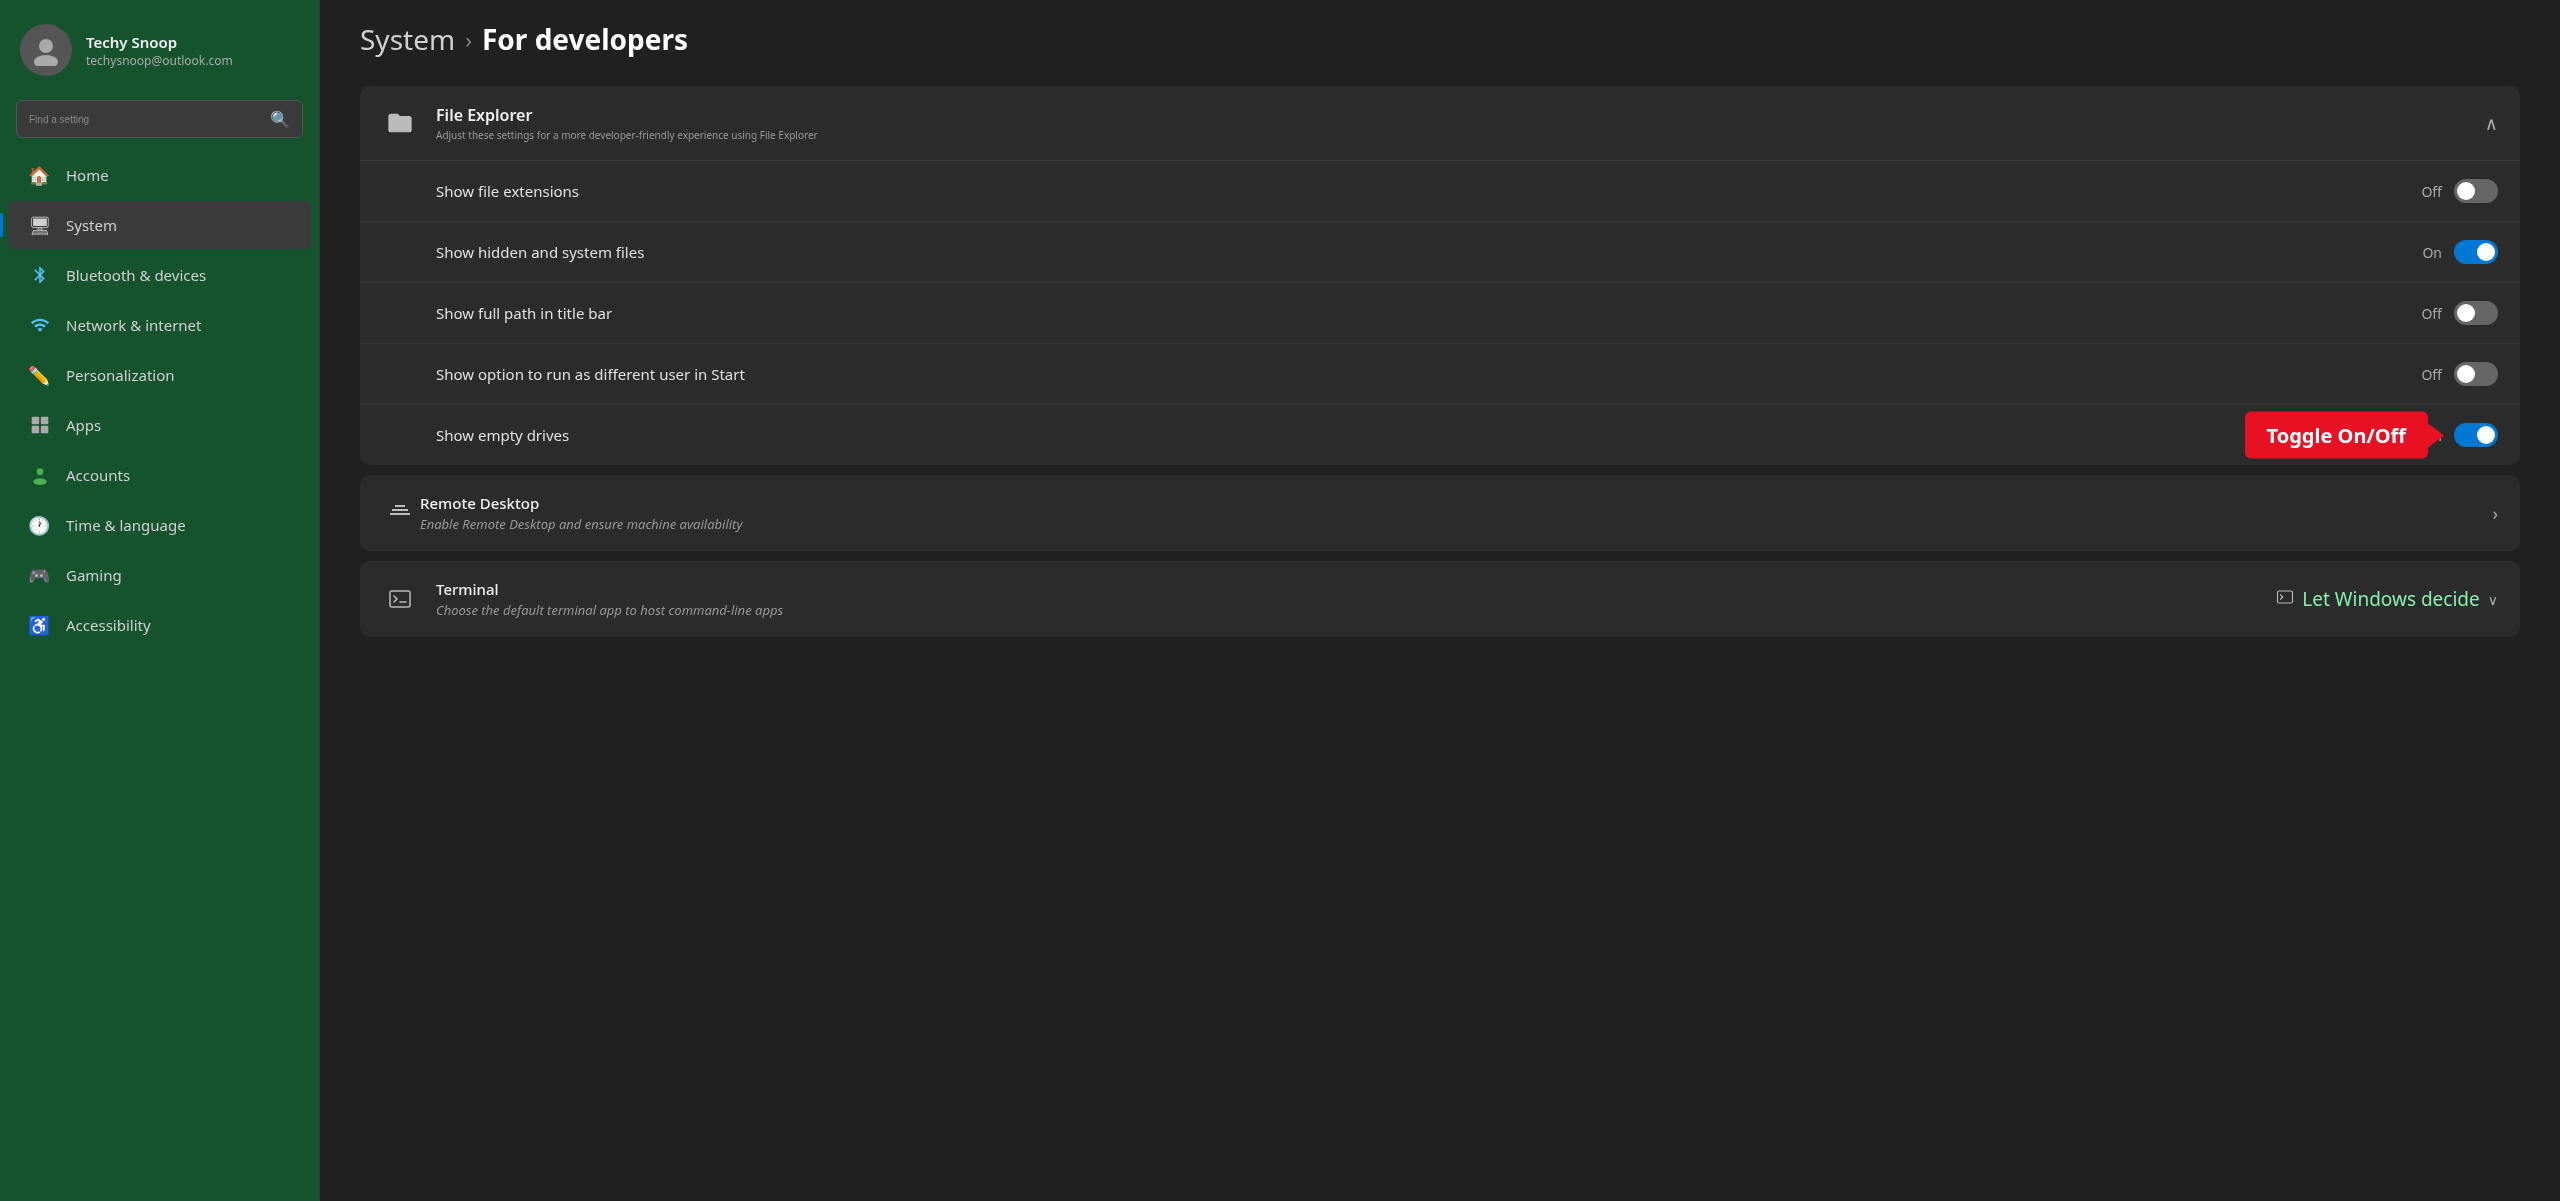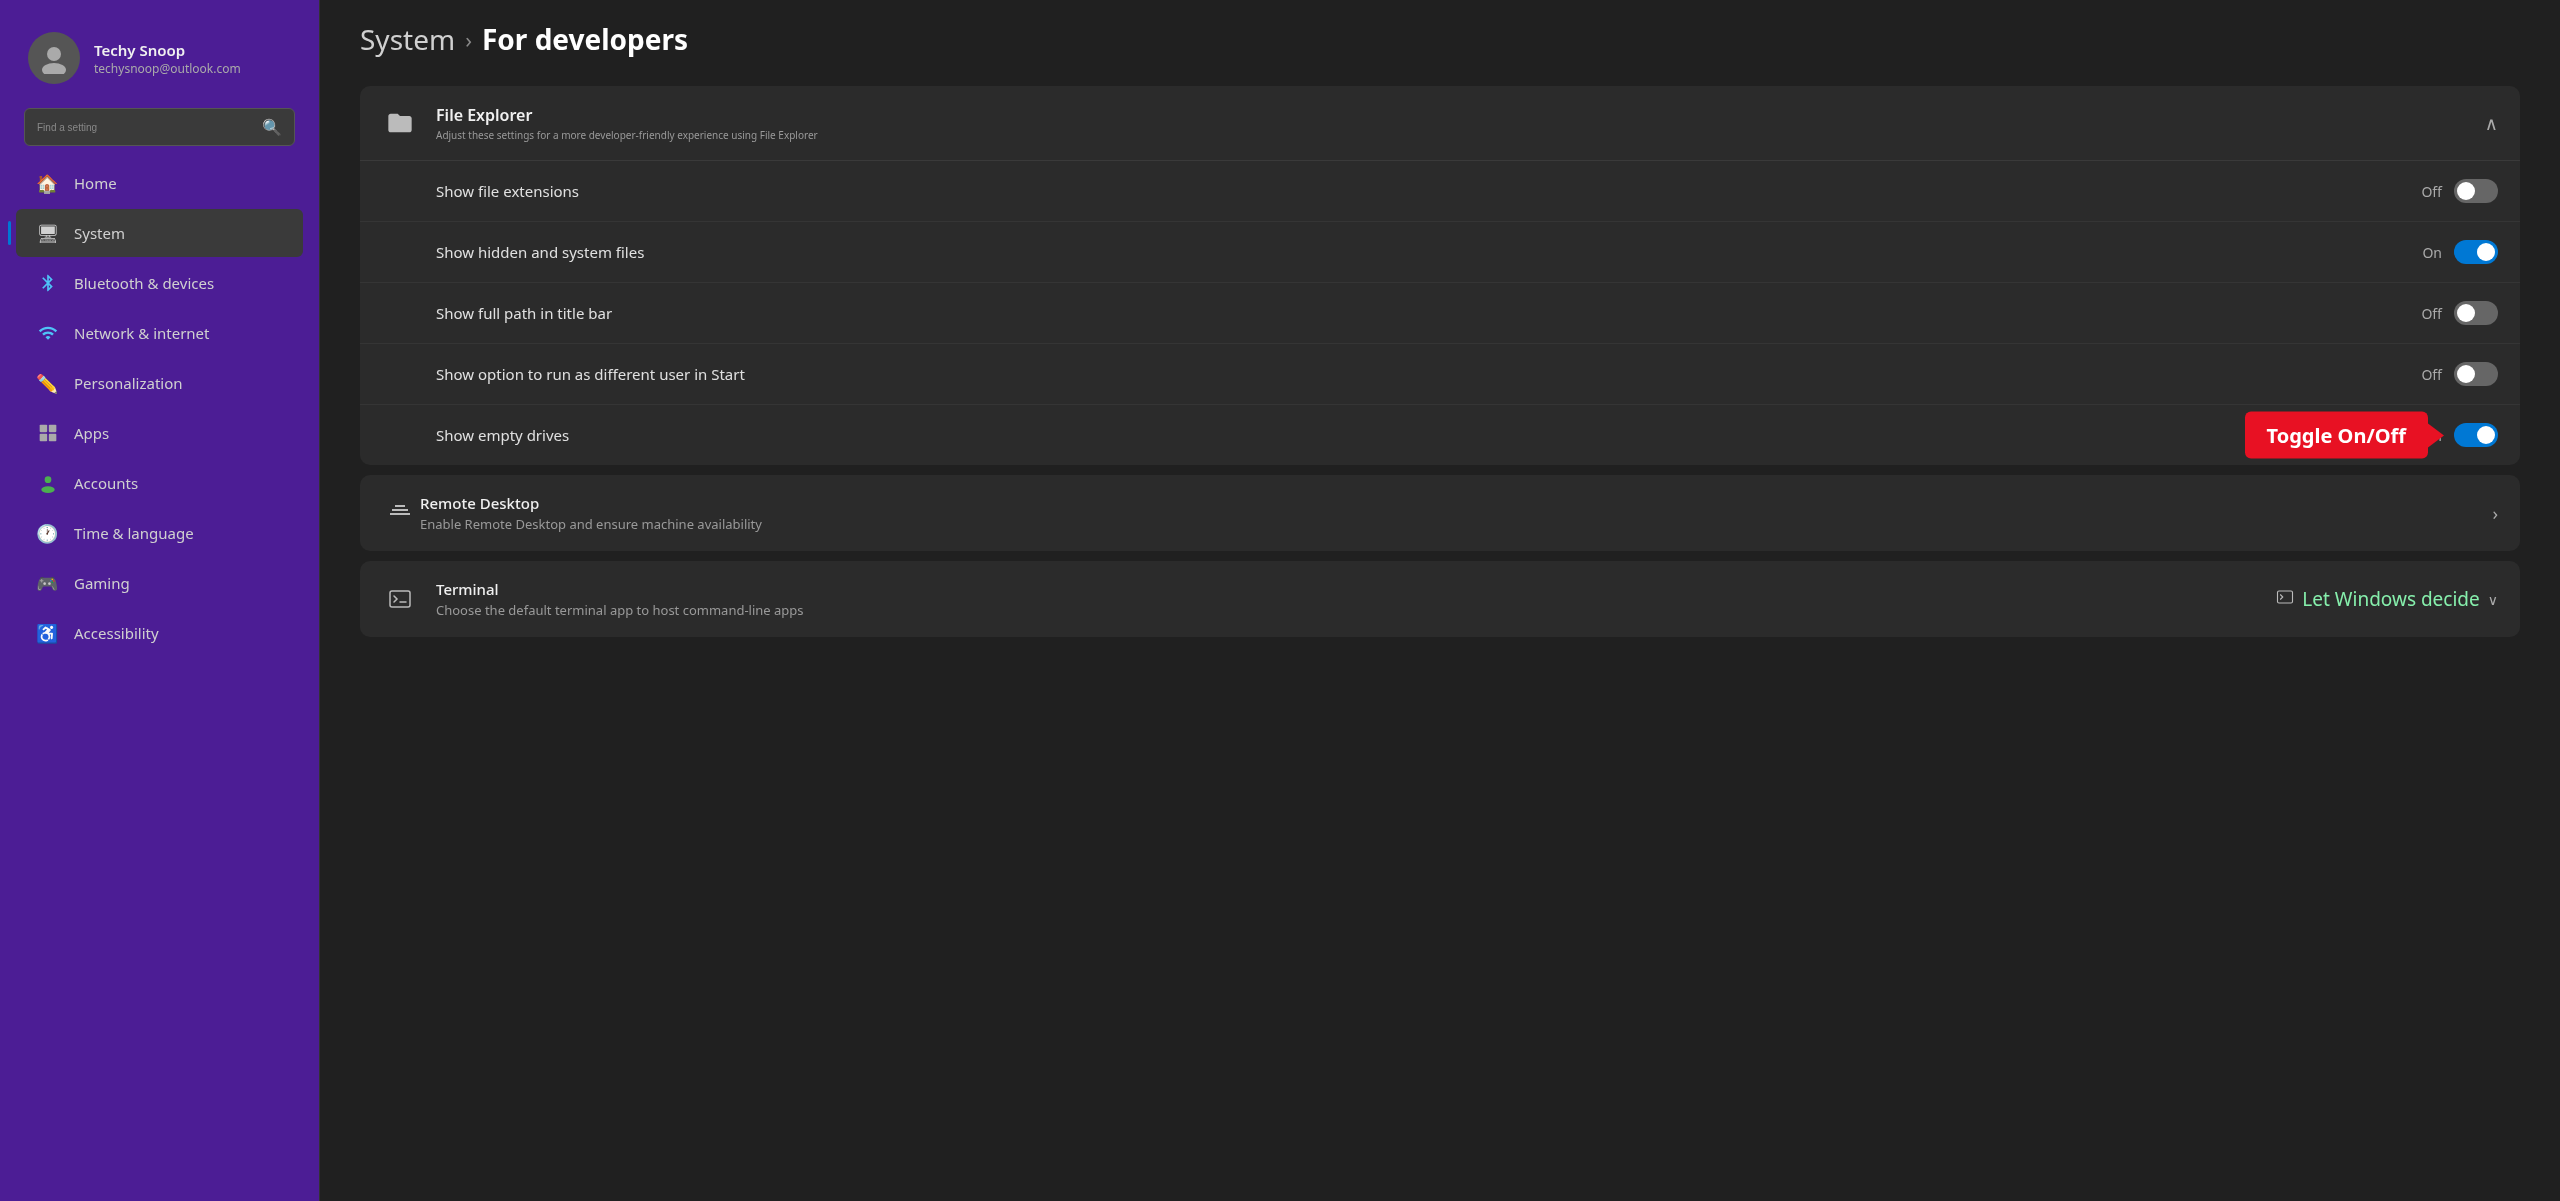--- a/index.html
+++ b/index.html
@@ -9,24 +9,24 @@
       color: #e0e0e0;
       display: flex;
       height: 100vh;
       overflow: hidden;
     }
 
     
     .sidebar {
       width: 320px;
       min-width: 320px;
-      background: #4c1d95;
+      background: #14532d;
       display: flex;
       flex-direction: column;
-      padding: 8px;
+      padding: 0;
       overflow-y: auto;
       border-right: 1px solid #333;
     }
 
     .user-profile {
       display: flex;
       align-items: center;
       padding: 24px 20px 20px 20px;
       gap: 14px;
     }
@@ -231,21 +231,21 @@
       width: 36px;
       height: 36px;
       display: flex;
       align-items: center;
       justify-content: center;
       font-size: 18px;
       color: #ccc;
     }
     .card-nav-text { display: flex; flex-direction: column; }
     .card-nav-title { font-size: 15px; font-weight: 500; color: #f0f0f0; }
-    .card-nav-desc { font-size: 13px; color: #999; margin-top: 2px; }
+    .card-nav-desc { font-size: 13px; color: #999; margin-top: 2px; font-style: italic; }
     .card-nav-right { display: flex; align-items: center; gap: 10px; }
     .card-nav-chevron { color: #aaa; font-size: 18px; }
 
     
     .terminal-row {
       display: flex;
       align-items: center;
       padding: 18px 22px;
       gap: 18px;
       justify-content: space-between;

